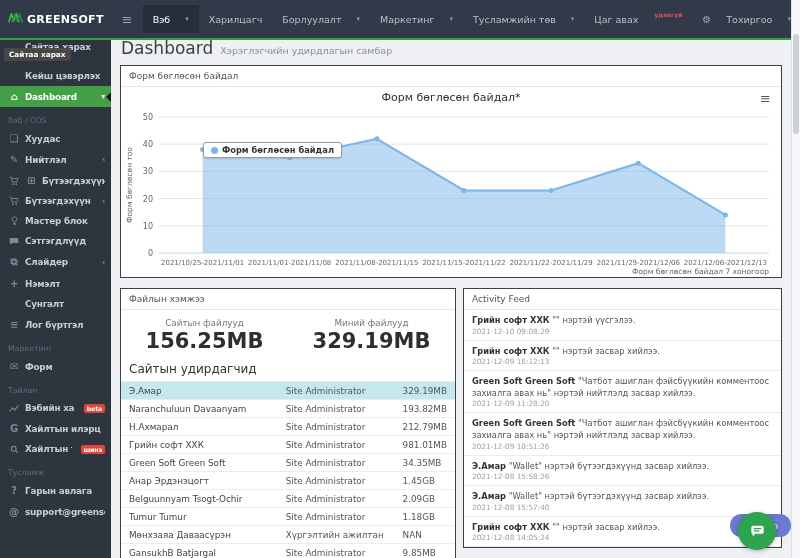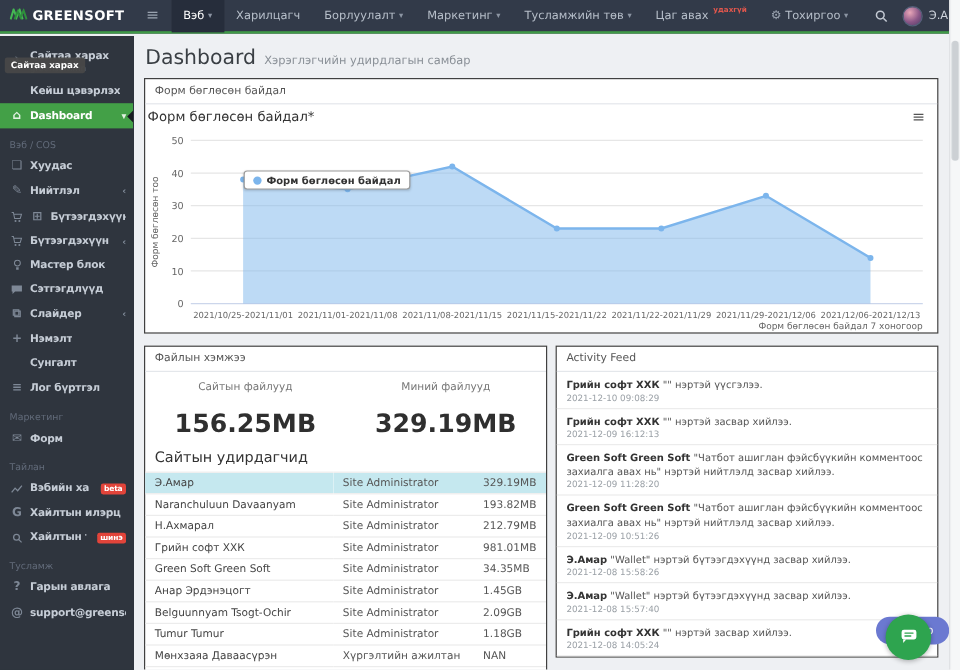--- a/index.html
+++ b/index.html
@@ -1,24 +1,24 @@
 <!DOCTYPE html>
 <html><head>
 <meta charset="utf-8">
 <style>
   *{margin:0;padding:0;box-sizing:border-box}
   html,body{width:800px;height:558px;overflow:hidden}
   body{font-family:"DejaVu Sans","Liberation Sans",sans-serif;background:#eef0f3;position:relative;font-size:10px;color:#444}
 
   
-  .topnav{position:fixed;top:0;left:0;width:800px;height:28px;background:#323a49;border-bottom:2px solid #3f9b47;display:flex;align-items:center;z-index:50}
+  .topnav{position:fixed;top:0;left:0;width:800px;height:40px;background:#323a49;border-bottom:2px solid #3f9b47;display:flex;align-items:center;z-index:50}
   .brand{display:flex;align-items:center;gap:4px;padding:0 8px 0 8px;color:#fff;font-weight:bold;font-size:11px;letter-spacing:.3px;cursor:pointer}
   .hamburger{color:#9aa3b0;font-size:13px;padding:0 10px;cursor:pointer}
   .nav-menu{display:flex;align-items:center;height:28px}
-  .nav-item{height:28px;display:flex;align-items:center;gap:3px;padding:0 10px;color:#b7bfca;font-size:9.5px;cursor:pointer;white-space:nowrap}
+  .nav-item{height:28px;display:flex;align-items:center;gap:15px;padding:0 10px;color:#b7bfca;font-size:9.5px;cursor:pointer;white-space:nowrap}
   .nav-item.active{background:#262d3b;color:#fff}
   .nav-item .ic{color:#9aa3b0;font-size:10px;display:inline-flex}
   .nav-caret{font-size:7px;color:#8c95a3}
   .nav-sup{color:#e2574d;font-size:6px;font-weight:bold;transform:translateY(-5px);margin-left:1px;white-space:nowrap}
   .nav-search{padding:0 12px;display:flex;align-items:center;cursor:pointer;color:#c3c9d3}
   .nav-right{margin-left:auto;display:flex;align-items:center;gap:5px;color:#cfd4dd;padding-right:14px;cursor:pointer;font-size:9.5px}
   .avatar{width:17px;height:17px;border-radius:50%;background:radial-gradient(circle at 35% 30%,#e8a6b8,#8a5687 55%,#4e3b66);border:1px solid #55607a}
 
   
   .sidebar{position:fixed;top:30px;left:0;width:111px;height:528px;background:#2f353e;overflow:hidden;z-index:40;padding-top:7px}
@@ -39,32 +39,32 @@
   .main{position:absolute;left:111px;top:30px;width:680px;height:528px;overflow:hidden}
   .page-head{padding:8px 10px 7px;display:flex;align-items:baseline;gap:7px}
   .page-title{font-size:17px;color:#3a3f44;font-weight:normal}
   .page-sub{font-size:9.5px;color:#8a9097}
 
   .panel{background:#fff;border:1px solid #404040}
   .panel-head{padding:5px 8px;font-size:9px;color:#555;border-bottom:1px solid #e4e7eb}
 
   .chart-panel{margin:0 9px}
   .chart-wrap{position:relative;padding:4px 2px 0}
-  .chart-title{font-size:11px;color:#333;height:16px}
+  .chart-title{text-align:center;font-size:11px;color:#333;height:16px}
   .export-btn{position:absolute;top:6px;right:10px;color:#555;font-size:13px;line-height:11px;cursor:pointer}
   .legend-box{position:absolute;left:82px;top:55px;background:#fff;border:1px solid #9a9a9a;border-radius:3px;padding:2px 7px;font-size:8.3px;font-weight:bold;color:#333;display:flex;align-items:center;gap:4px;box-shadow:0 1px 2px rgba(0,0,0,.15);cursor:pointer}
   .legend-dot{width:7px;height:7px;border-radius:50%;background:#7cb5ec}
   .chart-wrap svg{display:block}
 
   .row2{display:flex;gap:7px;margin:10px 9px 0;align-items:flex-start}
   .files-panel{width:336px;flex:0 0 336px}
   .stats{display:flex;padding:8px 0 2px}
   .stat{flex:1;text-align:center}
   .stat-label{font-size:8.8px;color:#777}
-  .stat-value{font-size:21px;font-weight:bold;color:#2f2f2f;margin-top:13px}
+  .stat-value{font-size:21px;font-weight:bold;color:#2f2f2f;margin-top:1px}
   .table-title{font-size:12px;font-weight:normal;color:#333;padding:7px 8px 5px}
   .admins{width:100%;border-collapse:collapse;font-size:8.8px}
   .admins td{padding:3.5px 8px;border-top:1px solid #ececec;color:#555;white-space:nowrap;overflow:hidden}
   .admins td.c-name{color:#444;width:47%}
   .admins td.c-role{width:35%}
   .admins td.c-size{width:18%}
   .admins tr.hl{background:#c5e8ef}
 
   .activity-panel{flex:1}
   .feed-item{padding:5px 8px 4px;border-bottom:1px solid #ececec}

